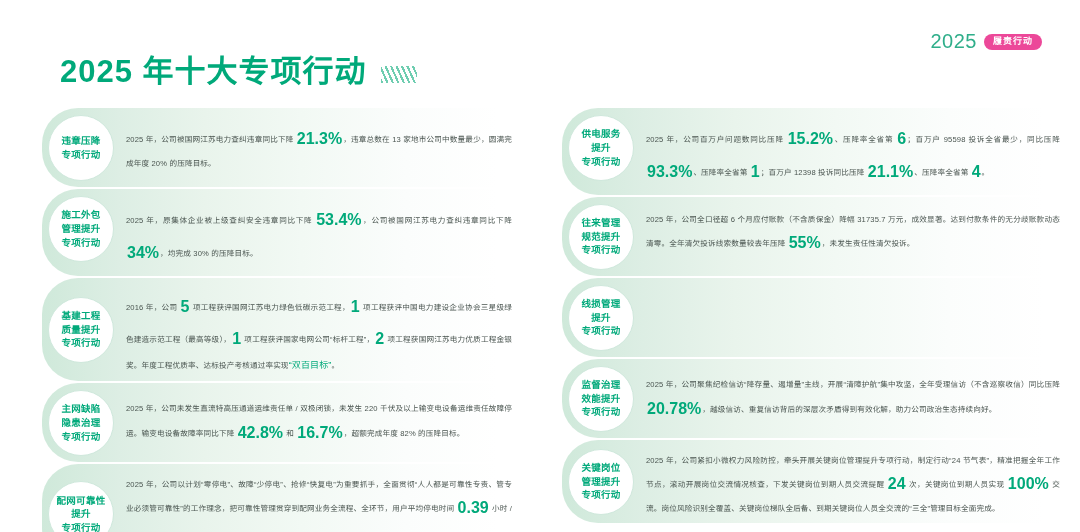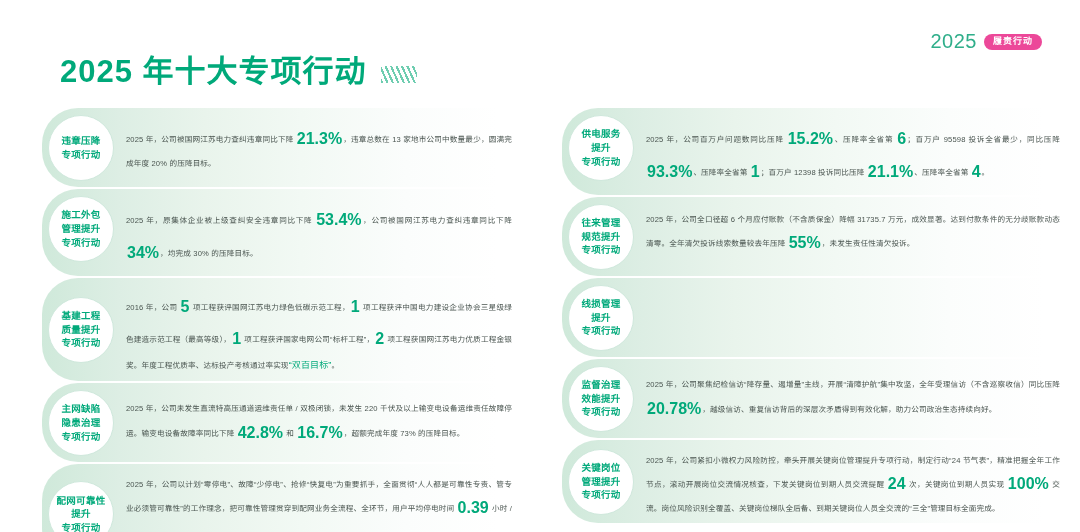--- a/index.html
+++ b/index.html
@@ -190,21 +190,21 @@
           <span>专项行动</span>
         </div>
         <div class="card-body"><span>2016 年，公司 </span><span class="num">5</span><span> 项工程获评国网江苏电力绿色低碳示范工程，</span><span class="num">1</span><span> 项工程获评中国电力建设企业协会三星级绿色建造示范工程（最高等级），</span><span class="num">1</span><span> 项工程获评国家电网公司“标杆工程”，</span><span class="num">2</span><span> 项工程获国网江苏电力优质工程金银奖。年度工程优质率、达标投产考核通过率实现</span><span class="hl">“双百目标”</span><span>。</span></div>
       </div>
       <div class="card tall">
         <div class="badge">
           <span>主网缺陷</span>
           <span>隐患治理</span>
           <span>专项行动</span>
         </div>
-        <div class="card-body"><span>2025 年，公司未发生直流特高压通道运维责任单 / 双极闭锁，未发生 220 千伏及以上输变电设备运维责任故障停运。输变电设备故障率同比下降 </span><span class="num">42.8%</span><span> 和 </span><span class="num">16.7%</span><span>，超额完成年度 73% 的压降目标。</span></div>
+        <div class="card-body"><span>2025 年，公司未发生直流特高压通道运维责任单 / 双极闭锁，未发生 220 千伏及以上输变电设备运维责任故障停运。输变电设备故障率同比下降 </span><span class="num">42.8%</span><span> 和 </span><span class="num">16.7%</span><span>，超额完成年度 82% 的压降目标。</span></div>
       </div>
       <div class="card tall">
         <div class="badge">
           <span>配网可靠性</span>
           <span>提升</span>
           <span>专项行动</span>
         </div>
         <div class="card-body"><span>2025 年，公司以计划“零停电”、故障“少停电”、抢修“快复电”为重要抓手，全面贯彻“人人都是可靠性专责、管专业必须管可靠性”的工作理念，把可靠性管理贯穿到配网业务全流程、全环节，用户平均停电时间 </span><span class="num">0.39</span><span> 小时 / 户，同比压降 </span><span class="num">67%</span></div>
       </div>
     </div>

